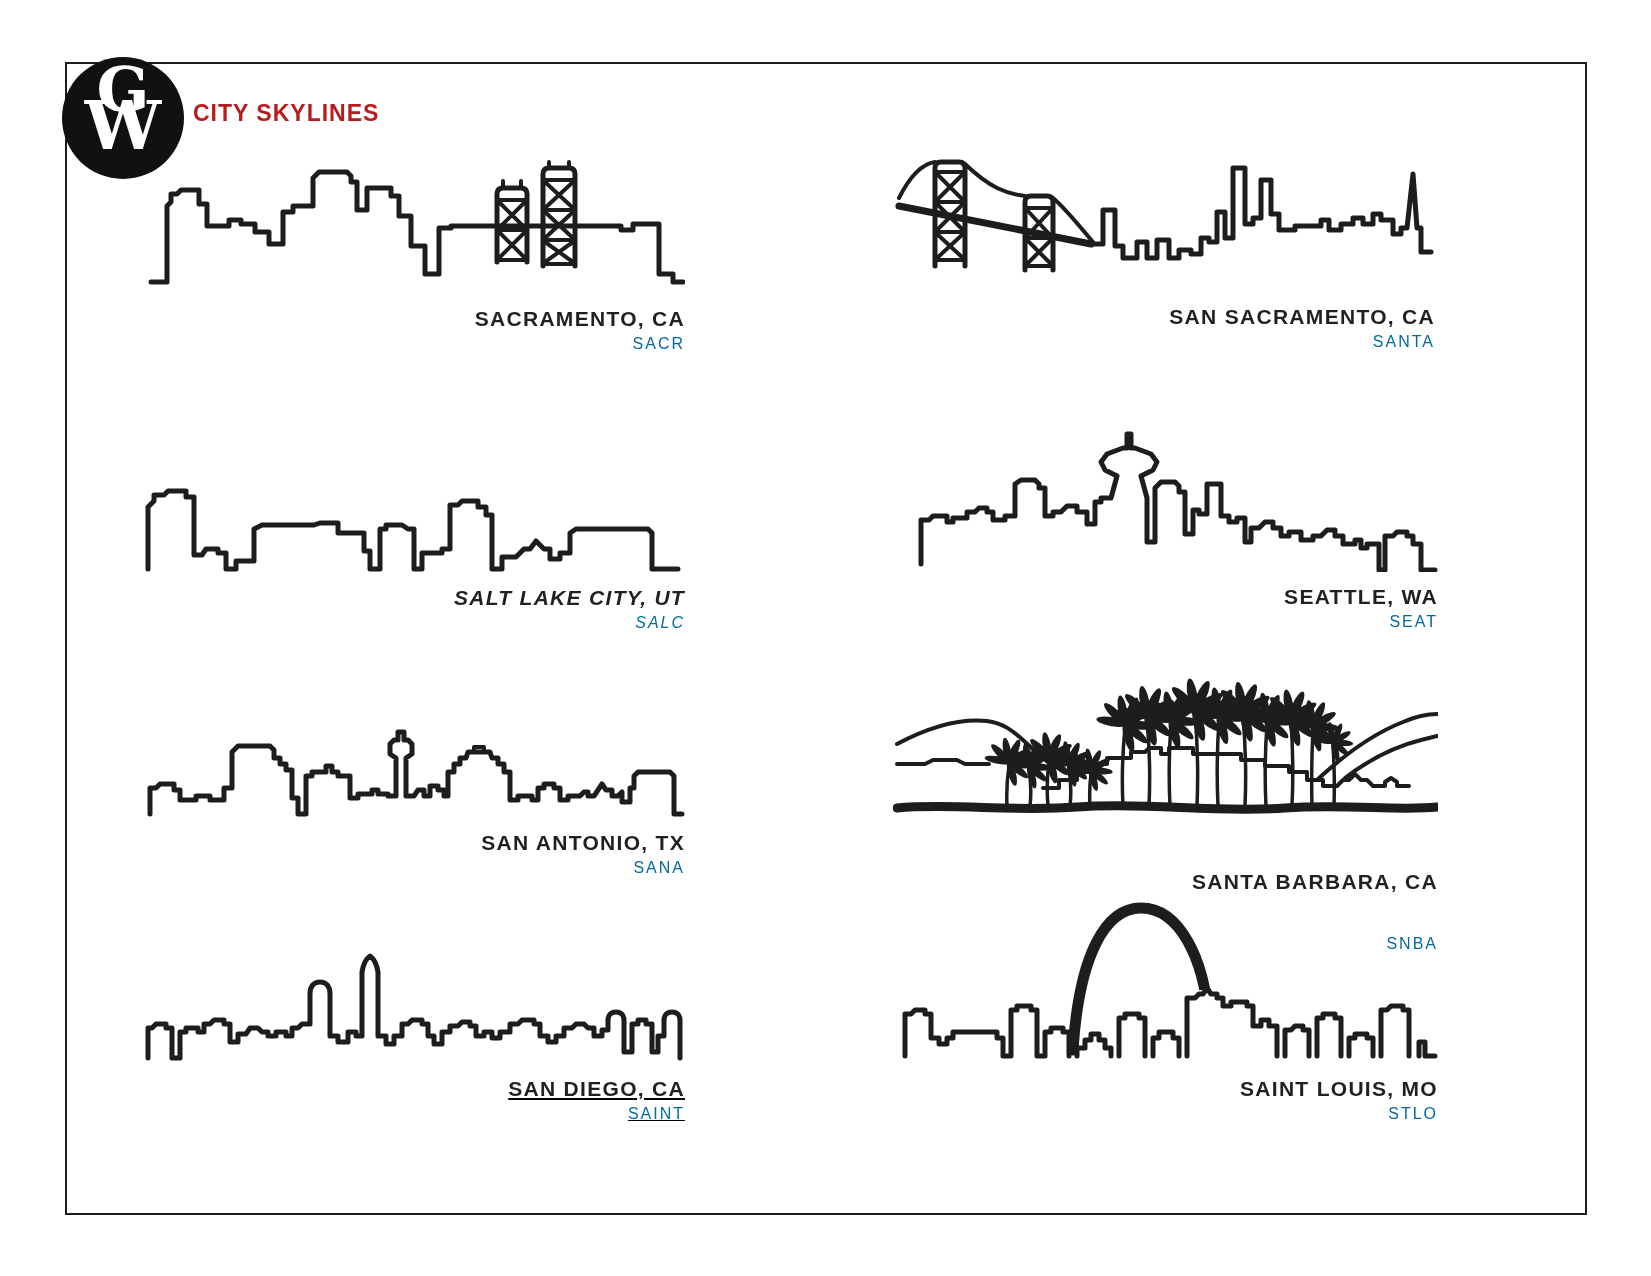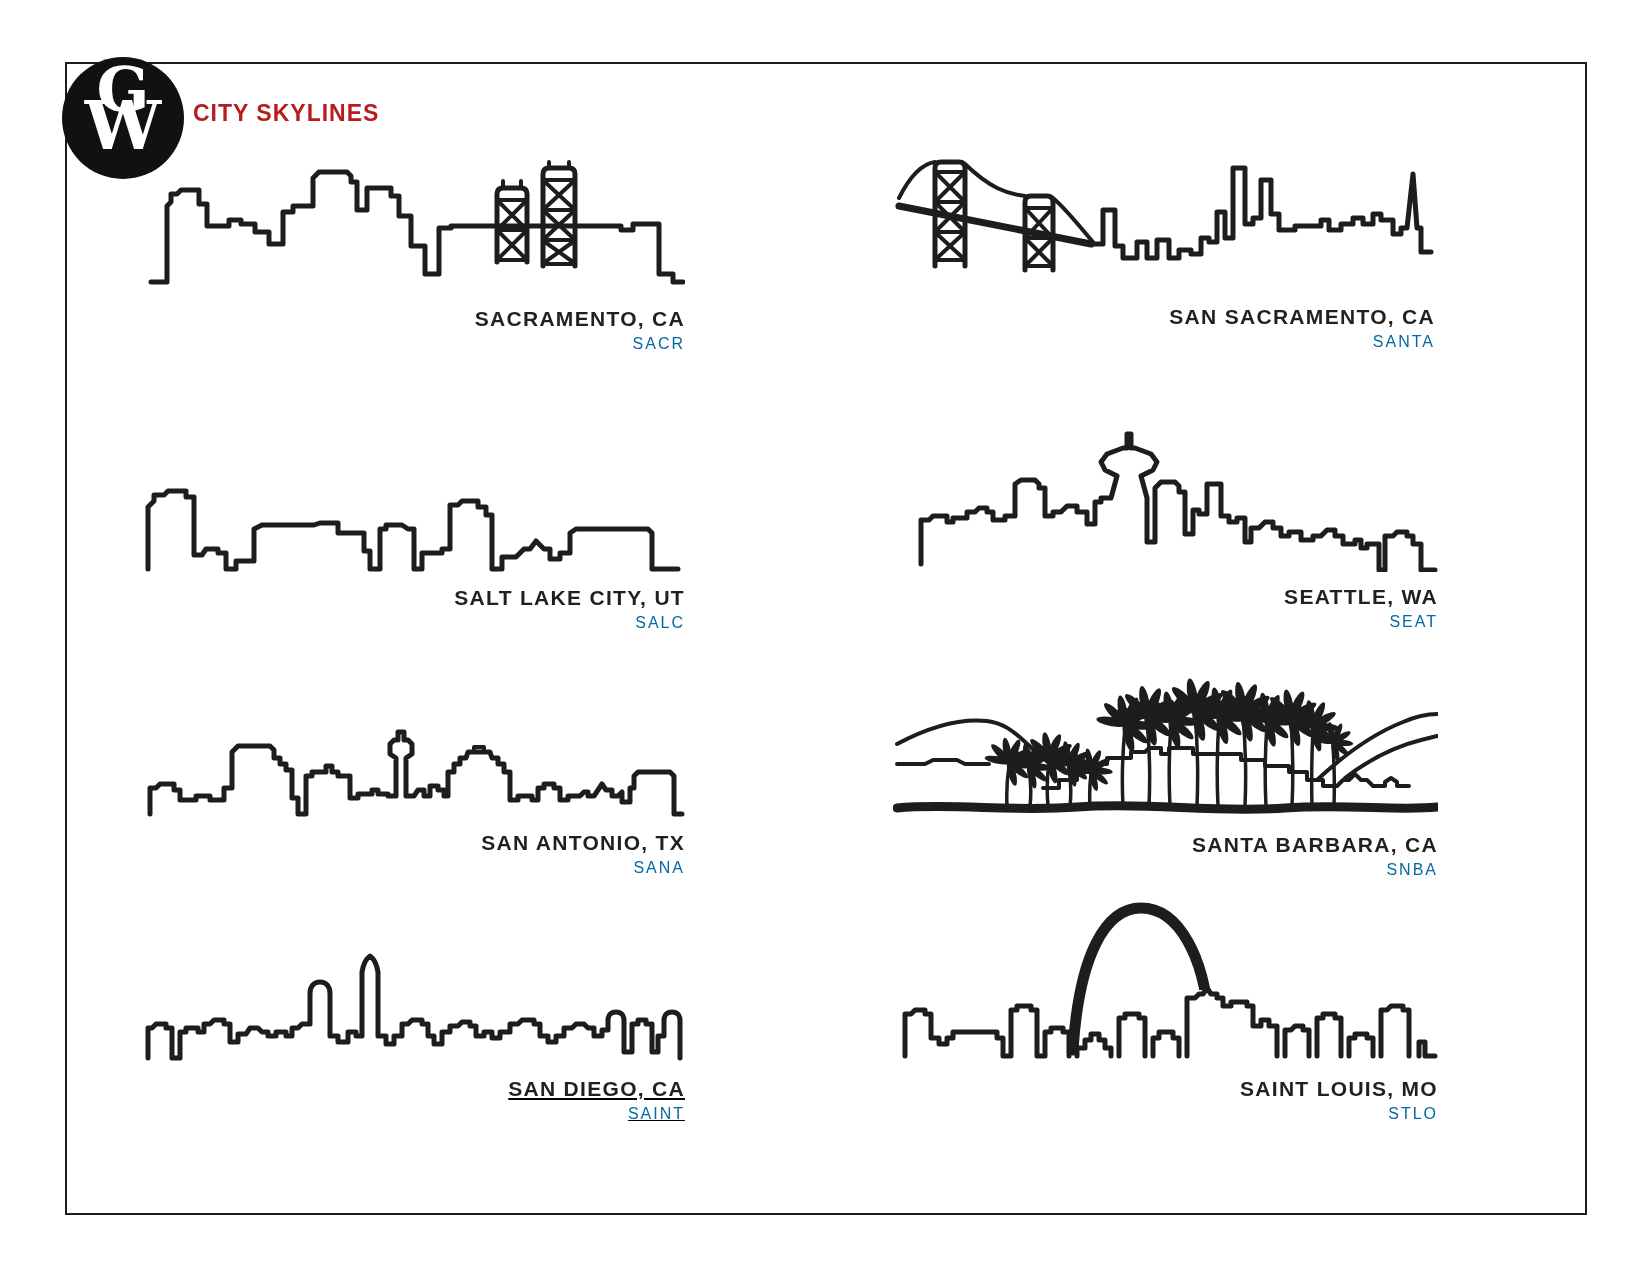--- a/index.html
+++ b/index.html
@@ -61,21 +61,21 @@
         <path class="sk" d="M130,118 V50 Q130,44 136,44 H152 Q158,44 158,50 V118"></path>
         <path class="sk4" d="M130,56 H158 M130,86 H158 M130,114 H158 M132,58 L156,84 M156,58 L132,84 M132,88 L156,112 M156,88 L132,112"></path>
       </g>
       <path class="sk" d="M196,92 H208 V58 H220 V94 H228 V106 H242 V90 H252 V106 H262 V88 H274 V106 H284 V98 H296 V102 H306 V86 H314 V90 H322 V60 H330 V86 H338 V16 H350 V72 H358 V66 H366 V28 H376 V62 H384 V78 H400 V74 H426 V68 H434 V78 H446 V72 H458 V66 H468 V72 H478 V62 H486 V68 H498 V82 H506 V76 H512 L518,22 L522,76 H526 V100 H536"></path>
     </svg>
   </div>
   <div class="city">SAN SACRAMENTO, CA</div>
   <div class="code">SANTA</div>
 </div>
 
-<div class="cell" style="left:140px;top:455px;width:545px;">
+<div class="cell" style="left:140px;top:455px;width:545px;font-style:italic;">
   <div class="art" style="height:118px;">
     <svg width="545" height="118" viewBox="0 0 545 118">
       <path class="sk" d="M8,114 V52 L14,46 V40 H24 L28,36 H46 V42 H54 V100 H62 L66,94 H78 V98 H86 V114 H96 V106 H114 V74 L122,70 H174 L180,68 H198 V78 H224 V96 H230 V114 H240 V74 H246 V70 H262 L268,74 H274 V114 H282 V98 H302 V94 H310 V50 H318 L322,46 H338 V52 H346 V60 H352 V114 H362 V102 H376 L384,94 H390 L396,86 L404,94 H410 V104 H420 V98 H430 V78 L436,74 H508 L512,78 V114 H538"></path>
     </svg>
   </div>
   <div class="city">SALT LAKE CITY, UT</div>
   <div class="code">SALC</div>
 </div>
 
 <div class="cell" style="left:893px;top:422px;width:545px;">
@@ -92,21 +92,21 @@
   <div class="art" style="height:118px;">
     <svg width="545" height="118" viewBox="0 0 545 118">
       <path class="sk" d="M10,114 V88 H16 L20,84 H34 V90 H40 V100 H56 V96 H70 V100 H84 V88 H92 V52 L98,46 H130 L134,50 V58 H140 V64 H146 V70 H152 V98 H158 V114 H166 V76 H172 V72 H186 V66 H192 V72 H198 V76 H210 V98 H218 V94 H232 V90 H238 V94 H248 V96 H256 V58 L250,54 V44 L254,40 H258 V32 H264 V40 H268 L272,44 V54 L266,58 V96 H274 L278,90 H284 V96 H290 V86 H298 V90 H304 V96 H308 V72 H314 V64 H320 V58 H326 L328,52 H350 L352,58 H358 V64 H364 V72 H370 V100 H378 V96 H392 V100 H398 V88 H404 V84 H414 V88 H420 V100 H428 V96 H440 L444,92 H448 V96 H454 L458,90 L462,84 L466,90 H472 V96 H478 L482,92 V102 H490 V88 H494 V76 L498,72 H530 L534,76 V114 H542"></path>
       <path class="sk4" d="M334,52 V47 H344 V52"></path>
     </svg>
   </div>
   <div class="city">SAN ANTONIO, TX</div>
   <div class="code">SANA</div>
 </div>
 
-<div class="cell" style="left:893px;top:658px;width:545px;">
+<div class="cell" style="left:893px;top:658px;width:545px;gap:37px;">
   <div class="art" style="height:162px;">
     <svg width="545" height="162" viewBox="0 0 545 162">
       <defs>
         <g id="crown">
           <ellipse class="fill-ink" cx="13" cy="0" rx="16" ry="4.5" transform="rotate(-170)"></ellipse>
           <ellipse class="fill-ink" cx="13" cy="0" rx="16" ry="4.5" transform="rotate(-135)"></ellipse>
           <ellipse class="fill-ink" cx="13" cy="0" rx="16" ry="4.5" transform="rotate(-100)"></ellipse>
           <ellipse class="fill-ink" cx="13" cy="0" rx="16" ry="4.5" transform="rotate(-65)"></ellipse>
           <ellipse class="fill-ink" cx="13" cy="0" rx="16" ry="4.5" transform="rotate(-30)"></ellipse>
           <ellipse class="fill-ink" cx="13" cy="0" rx="16" ry="4.5" transform="rotate(5)"></ellipse>

